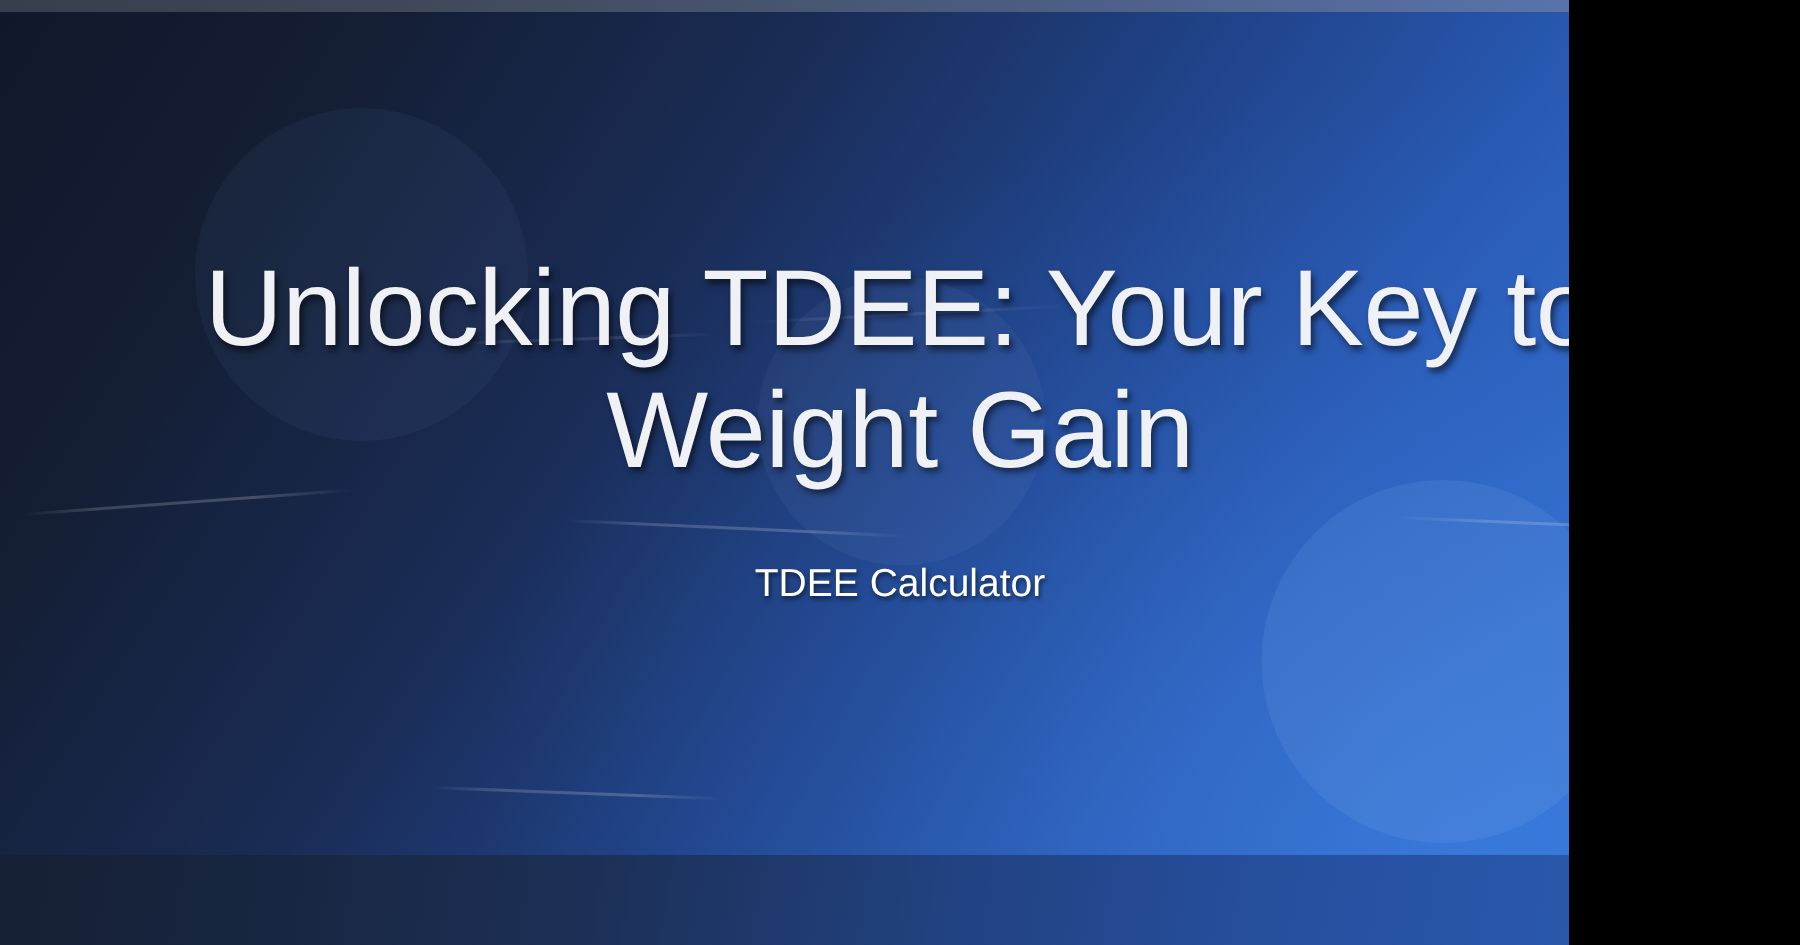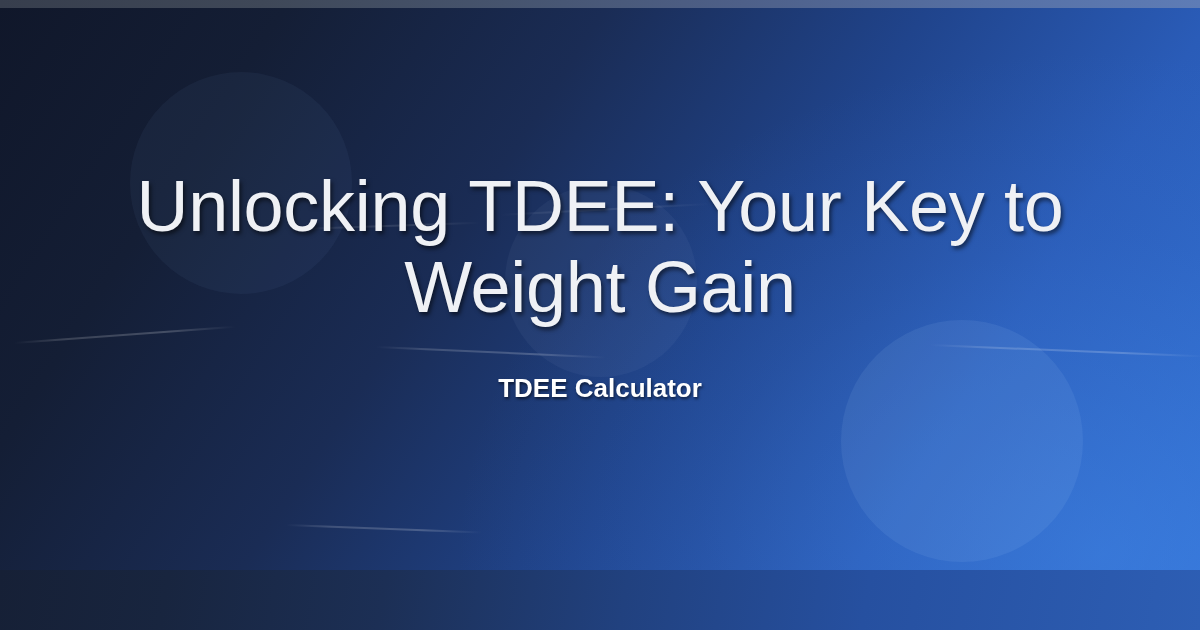--- a/index.html
+++ b/index.html
@@ -6,21 +6,21 @@
     margin: 0;
     padding: 0;
     background: #000;
   }
   body {
     font-family: "Liberation Sans", sans-serif;
   }
 
   .slide {
     position: relative;
-    width: 1200px;
+    width: 1046px;
     height: 630px;
     overflow: hidden;
     background: #4d7c0f;
   }
 
   
   .bg-gradient {
     position: absolute;
     inset: 0;
     background: linear-gradient(123deg,
@@ -146,21 +146,21 @@
     letter-spacing: -0.3px;
     color: #eff1f5;
     text-shadow: 2px 3px 4px rgba(0, 0, 0, 0.55);
     white-space: pre-line;
   }
 
   .subtitle {
     margin: 44px 0 0 0;
     text-align: center;
     font-size: 26px;
-    font-weight: 700;
+    font-weight: 400;
     line-height: 1.2;
     color: #ffffff;
     text-shadow: 1px 2px 3px rgba(0, 0, 0, 0.55);
   }
 </style>
 </head>
 <body>
 
 <div class="slide">
 

